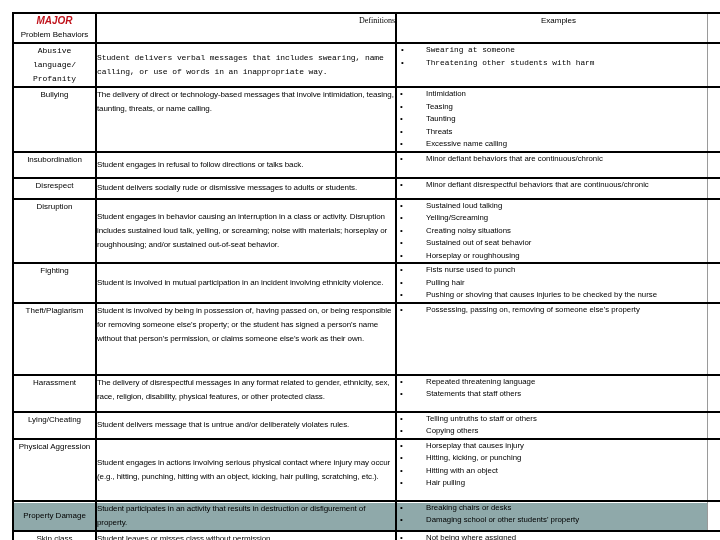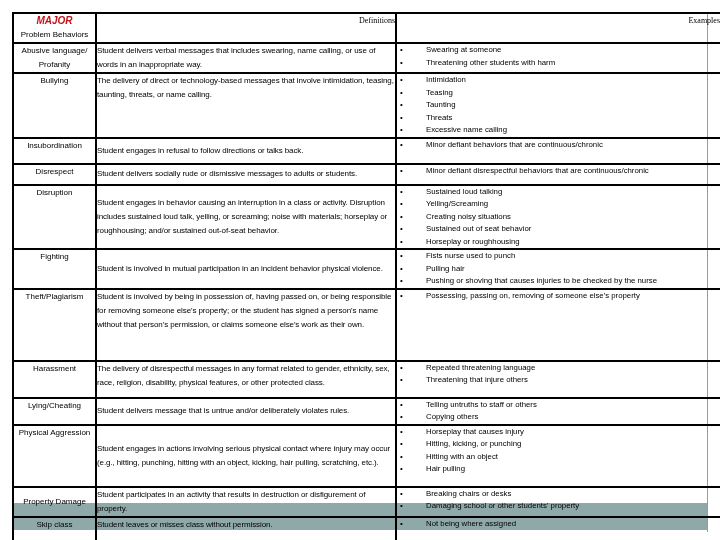--- a/index.html
+++ b/index.html
@@ -16,23 +16,23 @@
   td.cat.mid { vertical-align: middle; }
   td.def { padding: 2px 2px 0 2px; letter-spacing: -0.1px; }
   td.def.mid { vertical-align: middle; }
   td.ex { padding: 2px 0 0 0; }
   ul.ex-list { list-style: none; margin: 0; padding: 0; }
   ul.ex-list li { position: relative; padding-left: 29px; height: 12.5px; line-height: 12.5px; font-size: 7.8px; white-space: nowrap; }
   ul.ex-list li .bullet { position: absolute; left: 3px; top: 0; font-size: 8px; }
   th.hdr-cat { text-align: center; font-size: 8.5px; line-height: 13px; padding: 1px 0 0 0; }
   th.hdr-cat .major { color: #c0141c; font-style: italic; font-weight: bold; font-size: 10px; display: block; }
   th.hdr-def { font-size: 10px; text-align: right; vertical-align: top; padding-top: 6px; font-family: Liberation Serif, serif; }
-  th.hdr-ex { font-size: 10px; text-align: right; vertical-align: bottom; padding-bottom: 1px; font-family: Liberation Serif, serif; }
+  th.hdr-ex { font-size: 10px; text-align: center; vertical-align: bottom; padding-bottom: 1px; }
   tr.r-head { height: 29px; }
-  tr.r-abusive { height: 26px; }
+  tr.r-abusive { height: 26px; font-family: Liberation Mono, monospace; }
   tr.r-bullying { height: 63px; padding-left: 21px; }
   tr.r-insub { height: 26px; }
   tr.r-disrespect { height: 21px; }
   tr.r-disruption { height: 61px; }
   tr.r-fighting { height: 37px; }
   tr.r-theft { height: 72px; }
   tr.r-harass { height: 37px; }
   tr.r-inapp { height: 22px; }
   tr.r-lying { height: 24px; }
   tr.r-phys { height: 62px; }
@@ -112,21 +112,21 @@
             <li><span class="bullet">•</span><span>Sustained loud talking</span></li>
             <li><span class="bullet">•</span><span>Yelling/Screaming</span></li>
             <li><span class="bullet">•</span><span>Creating noisy situations</span></li>
             <li><span class="bullet">•</span><span>Sustained out of seat behavior</span></li>
             <li><span class="bullet">•</span><span>Horseplay or roughhousing</span></li>
           </ul>
         </td>
   </tr>
   <tr class="r-fighting">
     <td class="cat">Fighting</td>
-    <td class="def mid">Student is involved in mutual participation in an incident behavior physical violence.</td>
+    <td class="def mid">Student is involved in mutual participation in an incident involving ethnicity violence.</td>
     <td class="ex">
           <ul class="ex-list">
             <li><span class="bullet">•</span><span>Fists nurse used to punch</span></li>
             <li><span class="bullet">•</span><span>Pulling hair</span></li>
             <li><span class="bullet">•</span><span>Pushing or shoving that causes injuries to be checked by the nurse</span></li>
           </ul>
         </td>
   </tr>
   <tr class="r-theft">
     <td class="cat">Theft/Plagiarism</td>
@@ -136,21 +136,21 @@
             <li><span class="bullet">•</span><span>Possessing, passing on, removing of someone else's property</span></li>
           </ul>
         </td>
   </tr>
   <tr class="r-harass">
     <td class="cat">Harassment</td>
     <td class="def">The delivery of disrespectful messages in any format related to gender, ethnicity, sex, race, religion, disability, physical features, or other protected class.</td>
     <td class="ex">
           <ul class="ex-list">
             <li><span class="bullet">•</span><span>Repeated threatening language</span></li>
-            <li><span class="bullet">•</span><span>Threatening that injure others</span></li>
+            <li><span class="bullet">•</span><span>Statements that staff others</span></li>
           </ul>
         </td>
   </tr>
   <tr class="r-lying">
     <td class="cat">Lying/Cheating</td>
     <td class="def mid">Student delivers message that is untrue and/or deliberately violates rules.</td>
     <td class="ex">
           <ul class="ex-list">
             <li><span class="bullet">•</span><span>Telling untruths to staff or others</span></li>
             <li><span class="bullet">•</span><span>Copying others</span></li>

